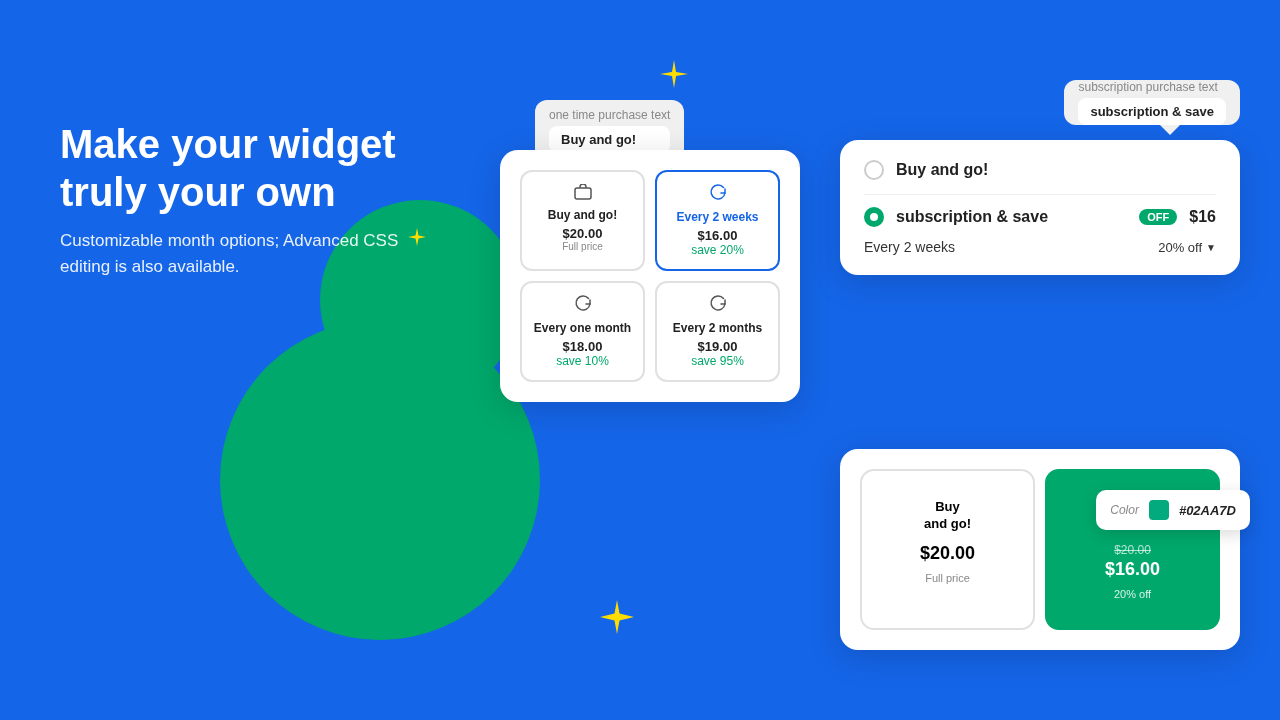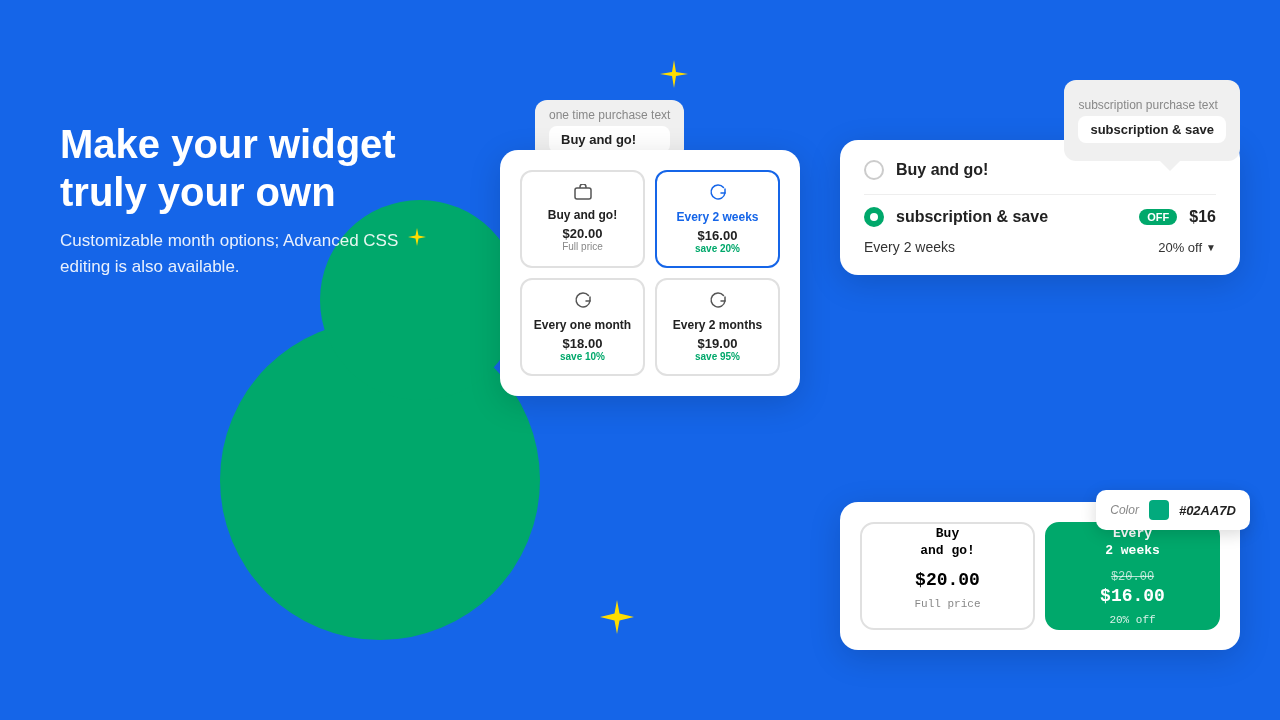--- a/index.html
+++ b/index.html
@@ -182,33 +182,33 @@
     .option-price {
       font-size: 13px;
       font-weight: 700;
       color: #222;
     }
     .option-sub {
       font-size: 10px;
       color: #888;
     }
     .option-save {
-      font-size: 10px;
+      font-size: 12px;
       color: #00A86B;
-      font-weight: 700;
+      font-weight: 400;
     }
 
     
     .sub-bubble {
       position: absolute;
       right: 0px;
       top: 20px;
       background: #f0f0f0;
       border-radius: 12px;
-      padding: 18px 14px;
+      padding: 0 14px;
       font-size: 12px;
       color: #888;
       white-space: nowrap;
       z-index: 10;
     }
     .sub-bubble-inner {
       background: white;
       border-radius: 8px;
       padding: 6px 12px;
       font-size: 13px;
@@ -323,23 +323,22 @@
       box-shadow: 0 8px 32px rgba(0,0,0,0.15);
     }
     .card-options-row {
       display: flex;
       gap: 10px;
     }
     .card-opt {
       flex: 1;
       border: 2px solid #e0e0e0;
       border-radius: 14px;
-      padding: 2px 8px;
+      padding: 28px 8px;
       text-align: center;
-      font-family: Liberation Mono, monospace;
     }
     .card-opt.active-green {
       border-color: #00A86B;
       background: #00A86B;
       color: white;
     }
     .card-opt-label {
       font-size: 13px;
       font-weight: 700;
       line-height: 1.3;

